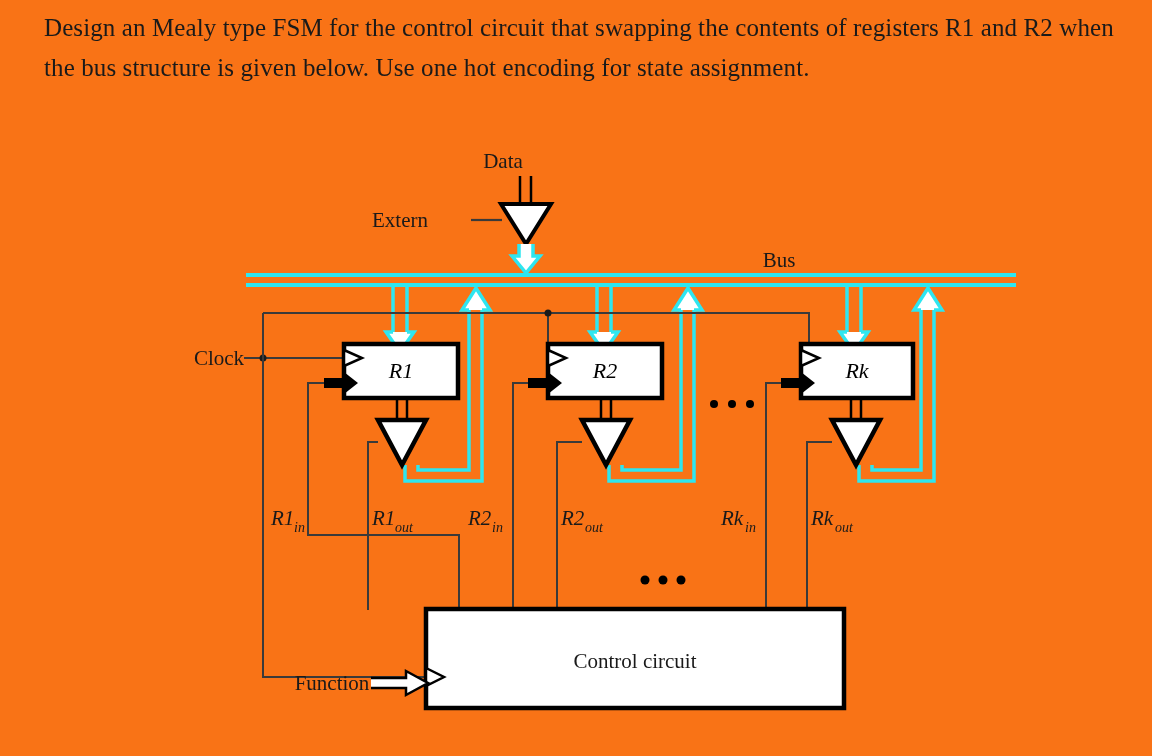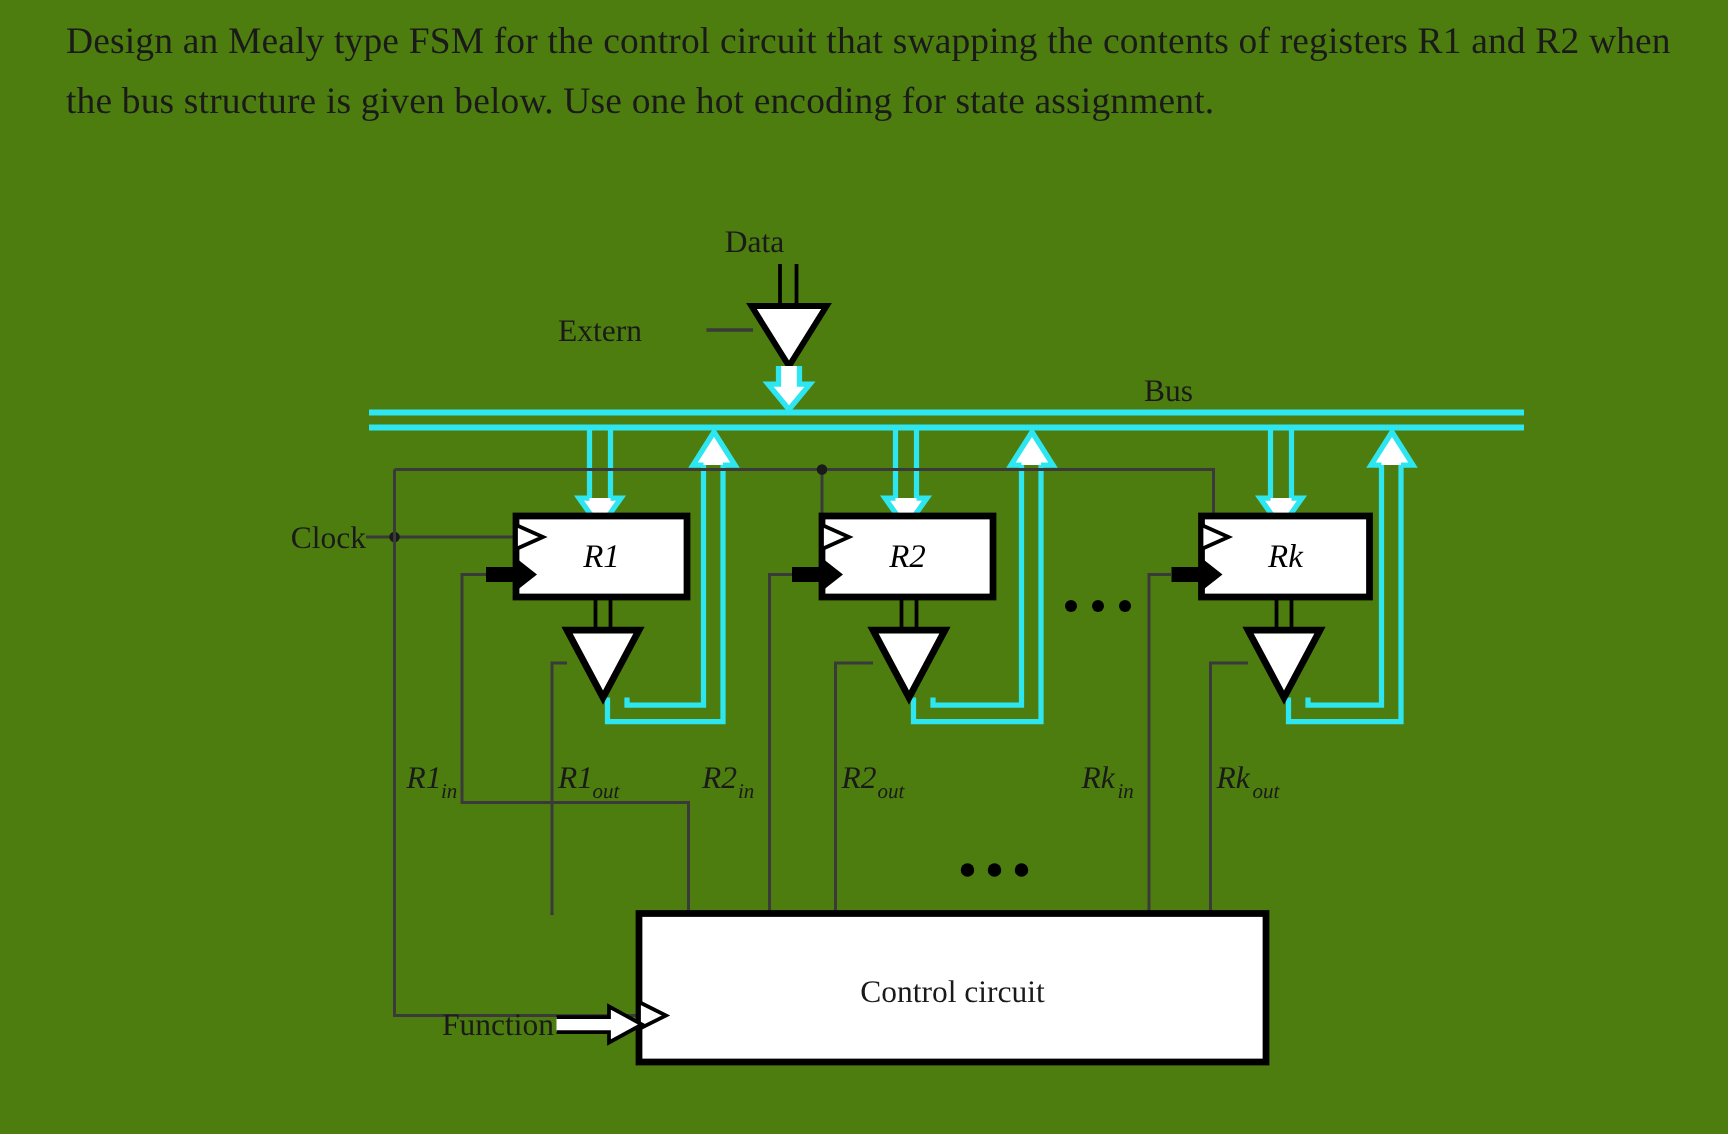--- a/index.html
+++ b/index.html
@@ -13,21 +13,21 @@
     height: 756px;
     font-family: "Liberation Serif", "DejaVu Serif", serif;
     color: #000000;
     overflow: hidden;
     position: relative;
   }
   #page {
     position: relative;
     width: 1152px;
     height: 756px;
-    background: #4d7c0f;
+    background: #f97316;
   }
   .question-text {
     position: absolute;
     left: 44px;
     top: 8px;
     width: 1080px;
     font-size: 25px;
     line-height: 40px;
     font-family: "Liberation Serif", "DejaVu Serif", serif;
     color: #1a1a1a;

